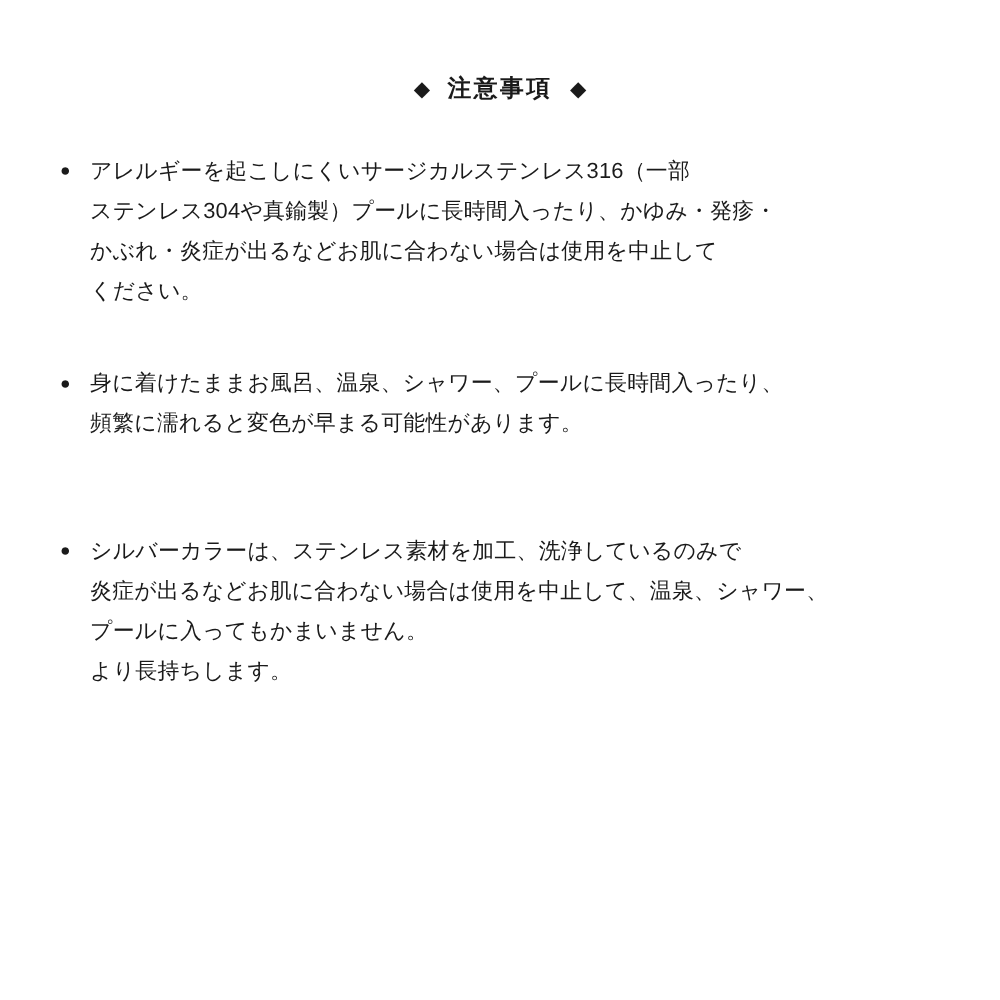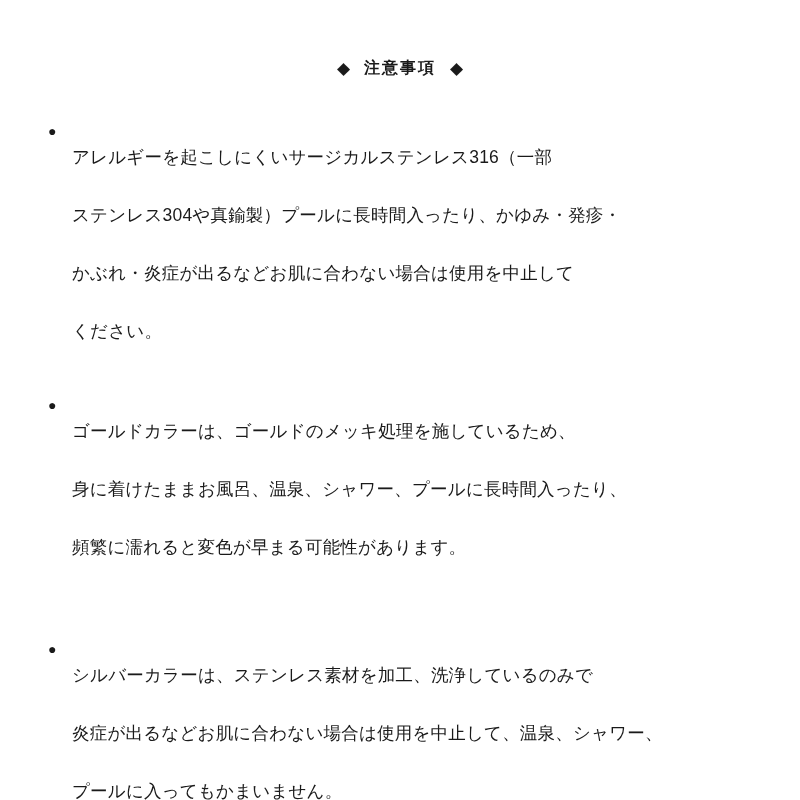--- a/index.html
+++ b/index.html
@@ -28,21 +28,21 @@
     gap: 14px;
     margin-top: 18px;
     margin-bottom: 36px;
   }
   .title-diamond {
     font-size: 17px;
     line-height: 1;
     color: #1a1a1a;
   }
   .title-text {
-    font-size: 16px;
+    font-size: 19px;
     font-weight: bold;
     letter-spacing: 2px;
     color: #1a1a1a;
   }
   .notes {
     margin: 0;
     padding: 0 8px 0 8px;
   }
   .note {
     display: flex;
@@ -62,21 +62,20 @@
   }
   .note-body {
     flex: 1 1 auto;
   }
   .note-line {
     font-size: 17.5px;
     line-height: 32px;
     letter-spacing: 0.2px;
     color: #1a1a1a;
     white-space: pre;
-    margin-top: 26px;
   }
   .gap-large {
     margin-bottom: 70px;
   }
 </style>
 </head>
 <body>
 
 <div class="page">
 
@@ -94,21 +93,20 @@
         <div class="note-line">アレルギーを起こしにくいサージカルステンレス316（一部</div>
         <div class="note-line">ステンレス304や真鍮製）プールに長時間入ったり、かゆみ・発疹・</div>
         <div class="note-line">かぶれ・炎症が出るなどお肌に合わない場合は使用を中止して</div>
         <div class="note-line">ください。</div>
       </div>
     </div>
 
     <div class="note gap-large">
       <span class="note-bullet">●</span>
       <div class="note-body">
-        <div class="note-line">ゴールドカラーは、ゴールドのメッキ処理を施しているため、</div>
         <div class="note-line">身に着けたままお風呂、温泉、シャワー、プールに長時間入ったり、</div>
         <div class="note-line">頻繁に濡れると変色が早まる可能性があります。</div>
       </div>
     </div>
 
     <div class="note">
       <span class="note-bullet">●</span>
       <div class="note-body">
         <div class="note-line">シルバーカラーは、ステンレス素材を加工、洗浄しているのみで</div>
         <div class="note-line">炎症が出るなどお肌に合わない場合は使用を中止して、温泉、シャワー、</div>

